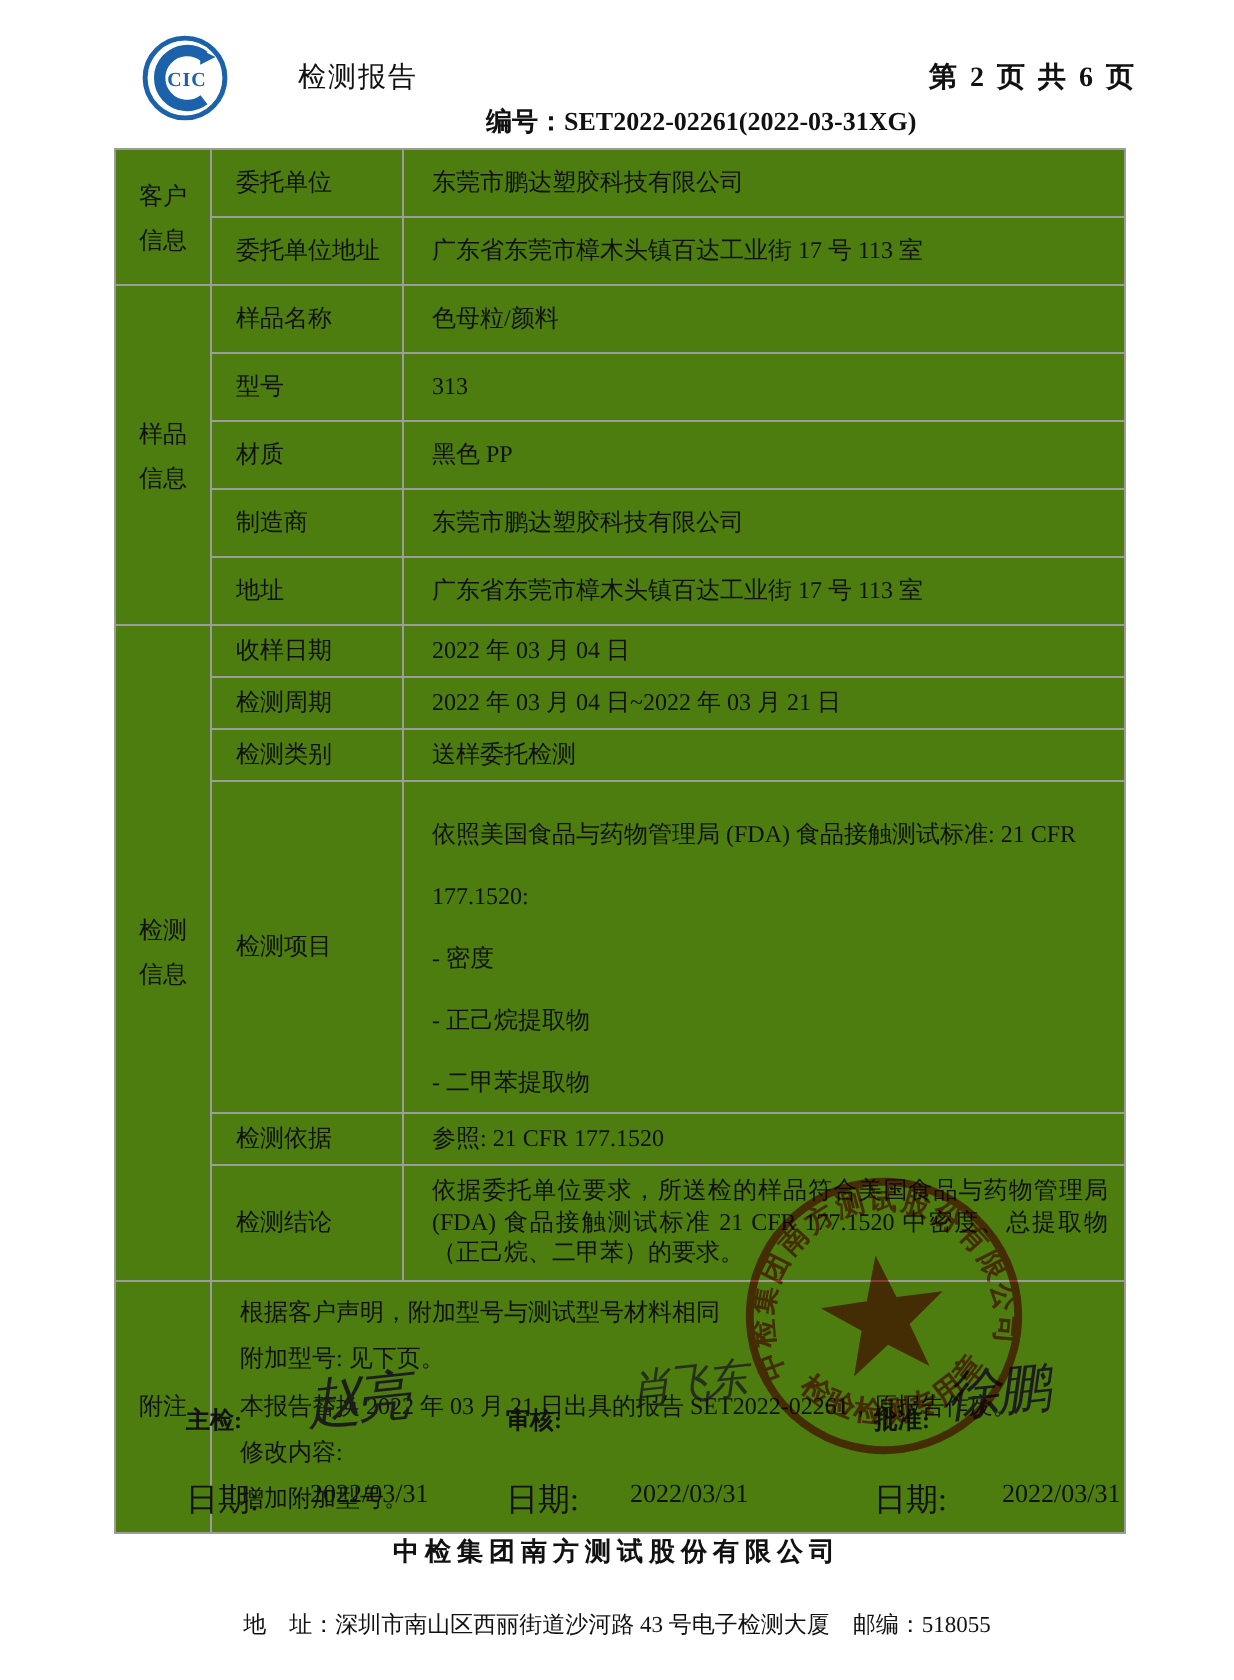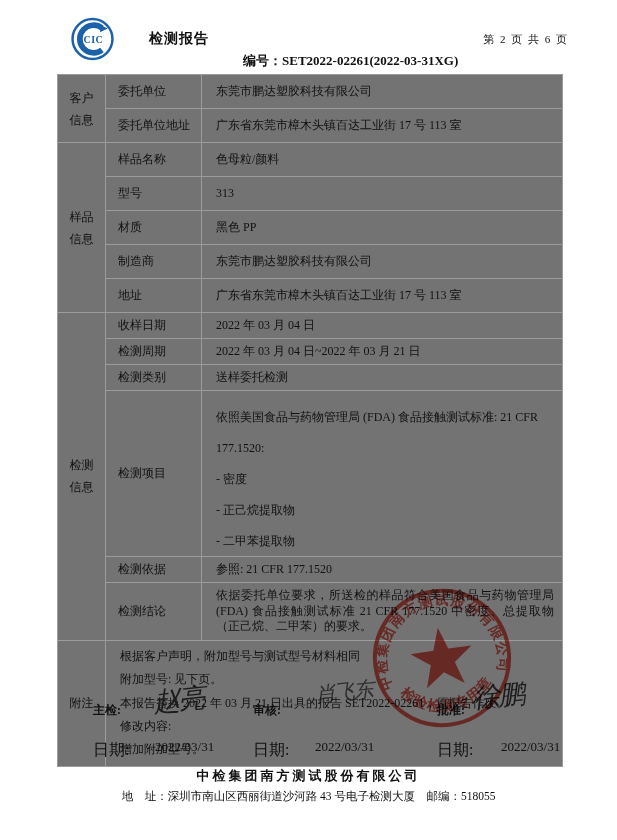--- a/index.html
+++ b/index.html
@@ -6,27 +6,27 @@
   html,body { background:#ffffff; }
   body {
     width:617px; height:840px; position:relative;
     font-family:"Liberation Serif","DejaVu Serif",serif;
     color:#111; overflow:hidden;
   }
   
   .header { position:absolute; top:14px; left:64px; right:50px; height:50px;
     display:flex; align-items:center; }
   .logo { width:57px; height:46px; flex:0 0 auto; }
-  .hdr-title { font-size:14px; font-weight:bold; margin-left:28px; letter-spacing:1px; }
+  .hdr-title { font-size:14px; font-weight:normal; margin-left:28px; letter-spacing:1px; }
   .hdr-no { font-size:13px; font-weight:bold; margin-left:34px; white-space:nowrap;margin-top:44px; }
-  .hdr-page { font-size:11px; font-weight:normal; margin-left:auto; white-space:nowrap; word-spacing:3px; }
+  .hdr-page { font-size:14px; font-weight:bold; margin-left:auto; white-space:nowrap; word-spacing:3px; }
   
   table.report { position:absolute; top:74px; left:57px; width:506px;
     border-collapse:collapse; table-layout:fixed; font-size:12px; }
-  table.report td { border:1px solid #9c9c9c; vertical-align:middle; background:#737373; }
+  table.report td { border:1px solid #9c9c9c; vertical-align:middle; background:#4d7c0f; }
   td.group { width:48px; text-align:center; line-height:22px; padding:2px 10px; }
   td.flabel { width:96px; padding-left:12px; }
   td.fvalue { padding-left:14px; padding-right:8px; }
   tr.row-lg { height:34px; }
   tr.row-sm { height:26px; }
   td.multiline { vertical-align:middle; padding-top:5px; padding-bottom:5px; }
   .ln { line-height:19px;margin-top:12px; }
   td.concl { line-height:15.6px; padding-top:5px; padding-bottom:5px; text-align:justify; }
   td.notes-cell { line-height:23.4px; vertical-align:middle; padding-top:4px; padding-bottom:4px; }
   
@@ -36,21 +36,21 @@
   .sig-name { font-size:27px; font-style:italic; font-family:"DejaVu Serif",serif;
     transform:rotate(-6deg); color:#1c1c1c; letter-spacing:-2px; }
   .sig-date-label { font-size:16px; }
   .sig-date { font-size:13px; }
   
   .stamp { position:absolute; left:368px; top:584px; width:148px; height:148px;
     transform:rotate(-8deg); opacity:.88; mix-blend-mode:multiply; pointer-events:none; }
   
   .footer { position:absolute; top:767px; left:0; width:617px; text-align:center; }
   .f-company { font-size:13px; font-weight:bold; letter-spacing:3px; }
-  .f-line { font-size:11.5px; margin-top:4px; }
+  .f-line { font-size:11.5px; margin-top:20px; }
   .f-link { color:#0000cc; text-decoration:underline; font-family:"Liberation Mono","DejaVu Sans Mono",monospace; font-size:11px; }
 </style>
 </head>
 <body>
 
 <div class="header">
   <svg class="logo" viewBox="0 0 60 48">
     <circle cx="30" cy="24" r="21" fill="none" stroke="#1b62ab" stroke-width="2.6"></circle>
     <path d="M 40,12.5 A 14.5,14.5 0 1 0 40,35.5" fill="none" stroke="#1b62ab" stroke-width="6"></path>
     <path d="M 38,9 L 46,13 L 38,17 Z" fill="#1b62ab"></path>

